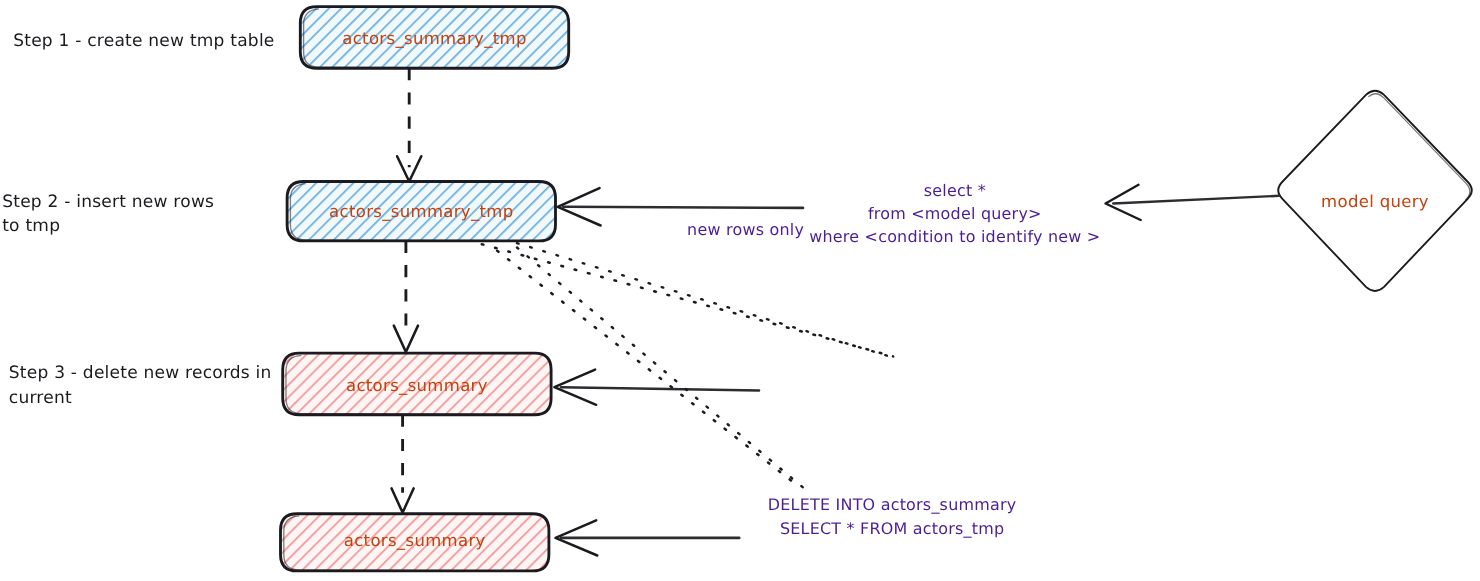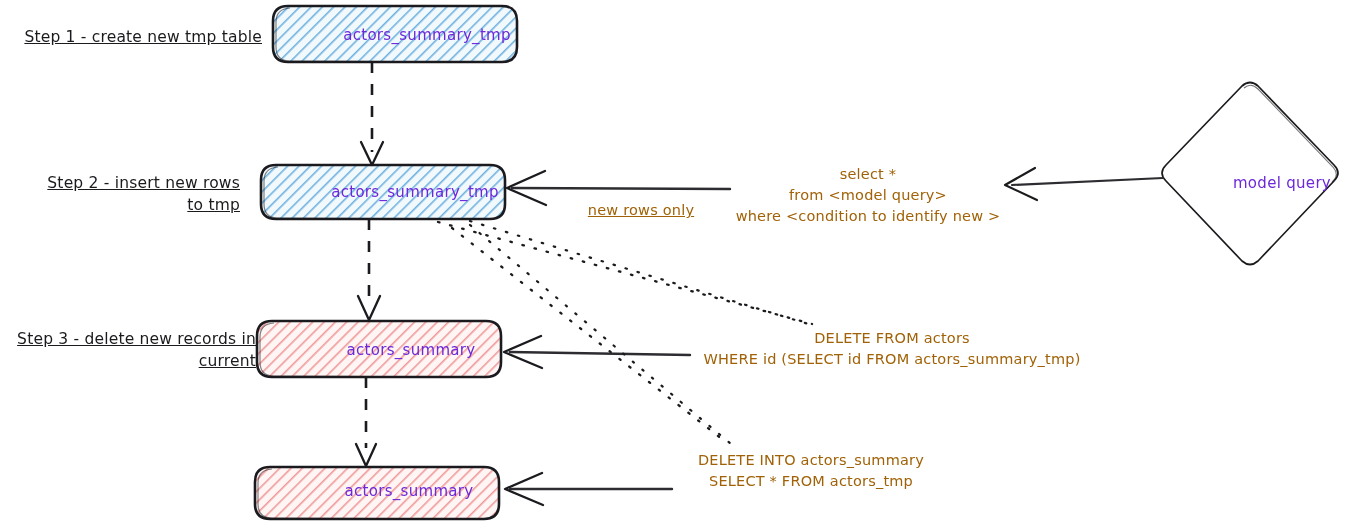--- a/index.html
+++ b/index.html
@@ -22,48 +22,46 @@
     left: 0;
     top: 0;
     width: 1345px;
     height: 528px;
   }
   .step-label {
     position: absolute;
     font-family: "DejaVu Sans", sans-serif;
     font-size: 15.5px;
     color: #1b1b1f;
-    text-align: right;
+    text-align: left;
     line-height: 1.45;
     letter-spacing: 0.2px;
     white-space: pre-line;
-    text-decoration: underline;
   }
   .node-label {
     position: absolute;
     font-family: "DejaVu Sans", sans-serif;
     font-size: 15px;
-    color: #6d28d9;
+    color: #c2410c;
     text-align: center;
     letter-spacing: 0.3px;
     white-space: nowrap;
     pointer-events: none;
-    margin-left: 32px;
   }
   .edge-label {
     position: absolute;
     font-family: "DejaVu Sans", sans-serif;
     font-size: 14.5px;
-    color: #a16207;
+    color: #4c1d95;
     line-height: 1.45;
     letter-spacing: 0.2px;
     white-space: pre-line;
   }
   .edge-label.center { text-align: center; }
-  .edge-label.left   { text-align: center; text-decoration: underline;   }
+  .edge-label.left   { text-align: right;   }
 </style>
 </head>
 <body>
 
 <div id="canvas">
 
   <svg class="layer" viewBox="0 0 1345 528">
     <defs>
       <pattern id="hatch-blue" width="8" height="8" patternTransform="rotate(45)" patternUnits="userSpaceOnUse">
         <rect width="8" height="8" fill="#f2f9fd"></rect>
@@ -163,19 +161,17 @@
   <div class="node-label" style="left:255px; top:482px; width:244px;">actors_summary</div>
 
   <div class="node-label" style="left:1180px; top:174px; width:140px;">model query</div>
 
   <div class="edge-label left" style="left:551px; top:200px; width:180px;">new rows only</div>
 
   <div class="edge-label center" style="left:718px; top:164px; width:300px;">select *
 from &lt;model query&gt;
 where &lt;condition to identify new &gt;</div>
 
-  <div class="edge-label center" style="left:686px; top:328px; width:412px;">DELETE FROM actors
-WHERE id (SELECT id FROM actors_summary_tmp)</div>
 
   <div class="edge-label center" style="left:680px; top:450px; width:262px;">DELETE INTO actors_summary
 SELECT * FROM actors_tmp</div>
 
 </div>
 
 </body></html>

